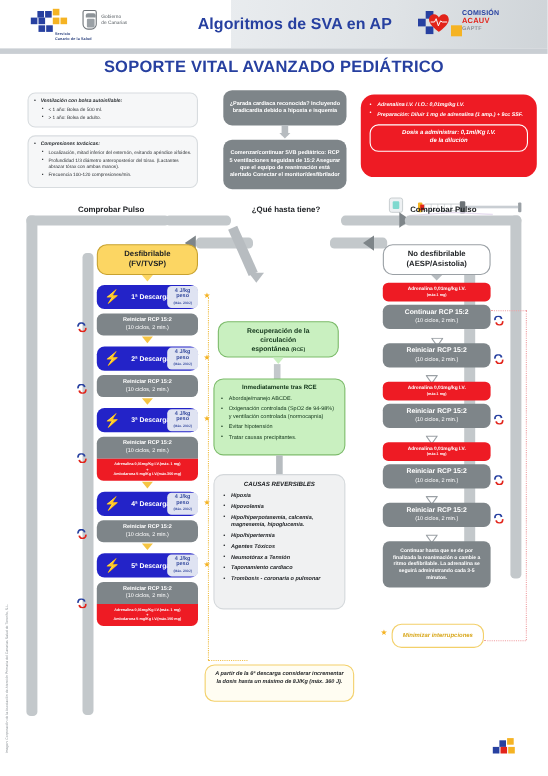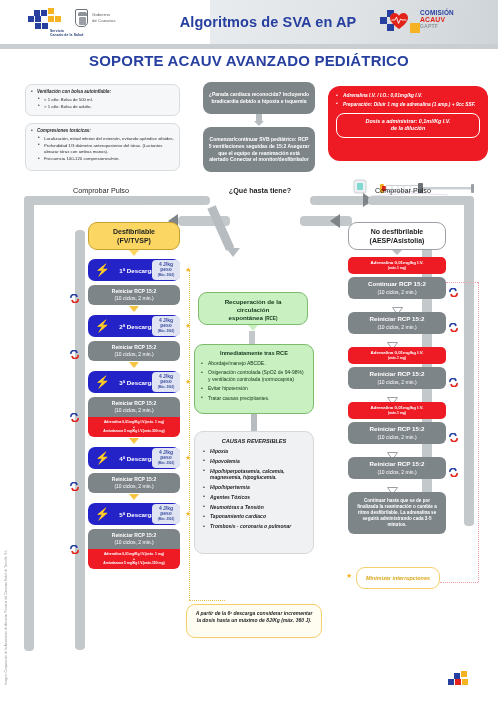--- a/index.html
+++ b/index.html
@@ -115,21 +115,21 @@
     border-top:6px solid #f5c443;
   }
   .y-head-o{
     position:absolute; width:0;height:0;
     border-left:5px solid transparent; border-right:5px solid transparent;
     border-top:6px solid #fff; 
   }
 
   
   .col-label {
-    position:absolute; font-size:7.2px; font-weight:normal; color:#1c1f22;
+    position:absolute; font-size:7.2px; font-weight:bold; color:#1c1f22;
     text-align:center;
   }
   .mid-q { position:absolute; font-size:7.2px; font-weight:bold; color:#1c1f22; text-align:center;}
 
   
   .yellow-box {
     position:absolute; background:#fcd663; border:1.2px solid #c8a230;
     border-radius:9px; display:flex; align-items:center; justify-content:center;
     text-align:center; font-size:7px; font-weight:bold; color:#1c1f22; line-height:1.3;
   }
@@ -270,21 +270,21 @@
     </div>
     <div class="com-text">
       <div class="com-l1">COMISIÓN</div>
       <div class="com-l2">ACAUV</div>
       <div class="com-l3">GAPTF</div>
     </div>
   </div>
 </div>
 <div class="header-underline"></div>
 
-<div class="page-title">SOPORTE ACAUV AVANZADO PEDIÁTRICO</div>
+<div class="page-title">SOPORTE VITAL AVANZADO PEDIÁTRICO</div>
 
 <div class="lt-card" style="left:25px; top:84px; width:155px; height:32px;">
   <ul>
     <li class="hd">Ventilación con bolsa autoinflable:</li>
     <li class="sub">&lt; 1 año: Bolsa de 500 ml.</li>
     <li class="sub">&gt; 1 año: Bolsa de adulto.</li>
   </ul>
 </div>
 
 <div class="lt-card" style="left:25px; top:123px; width:155px; height:48px;">

